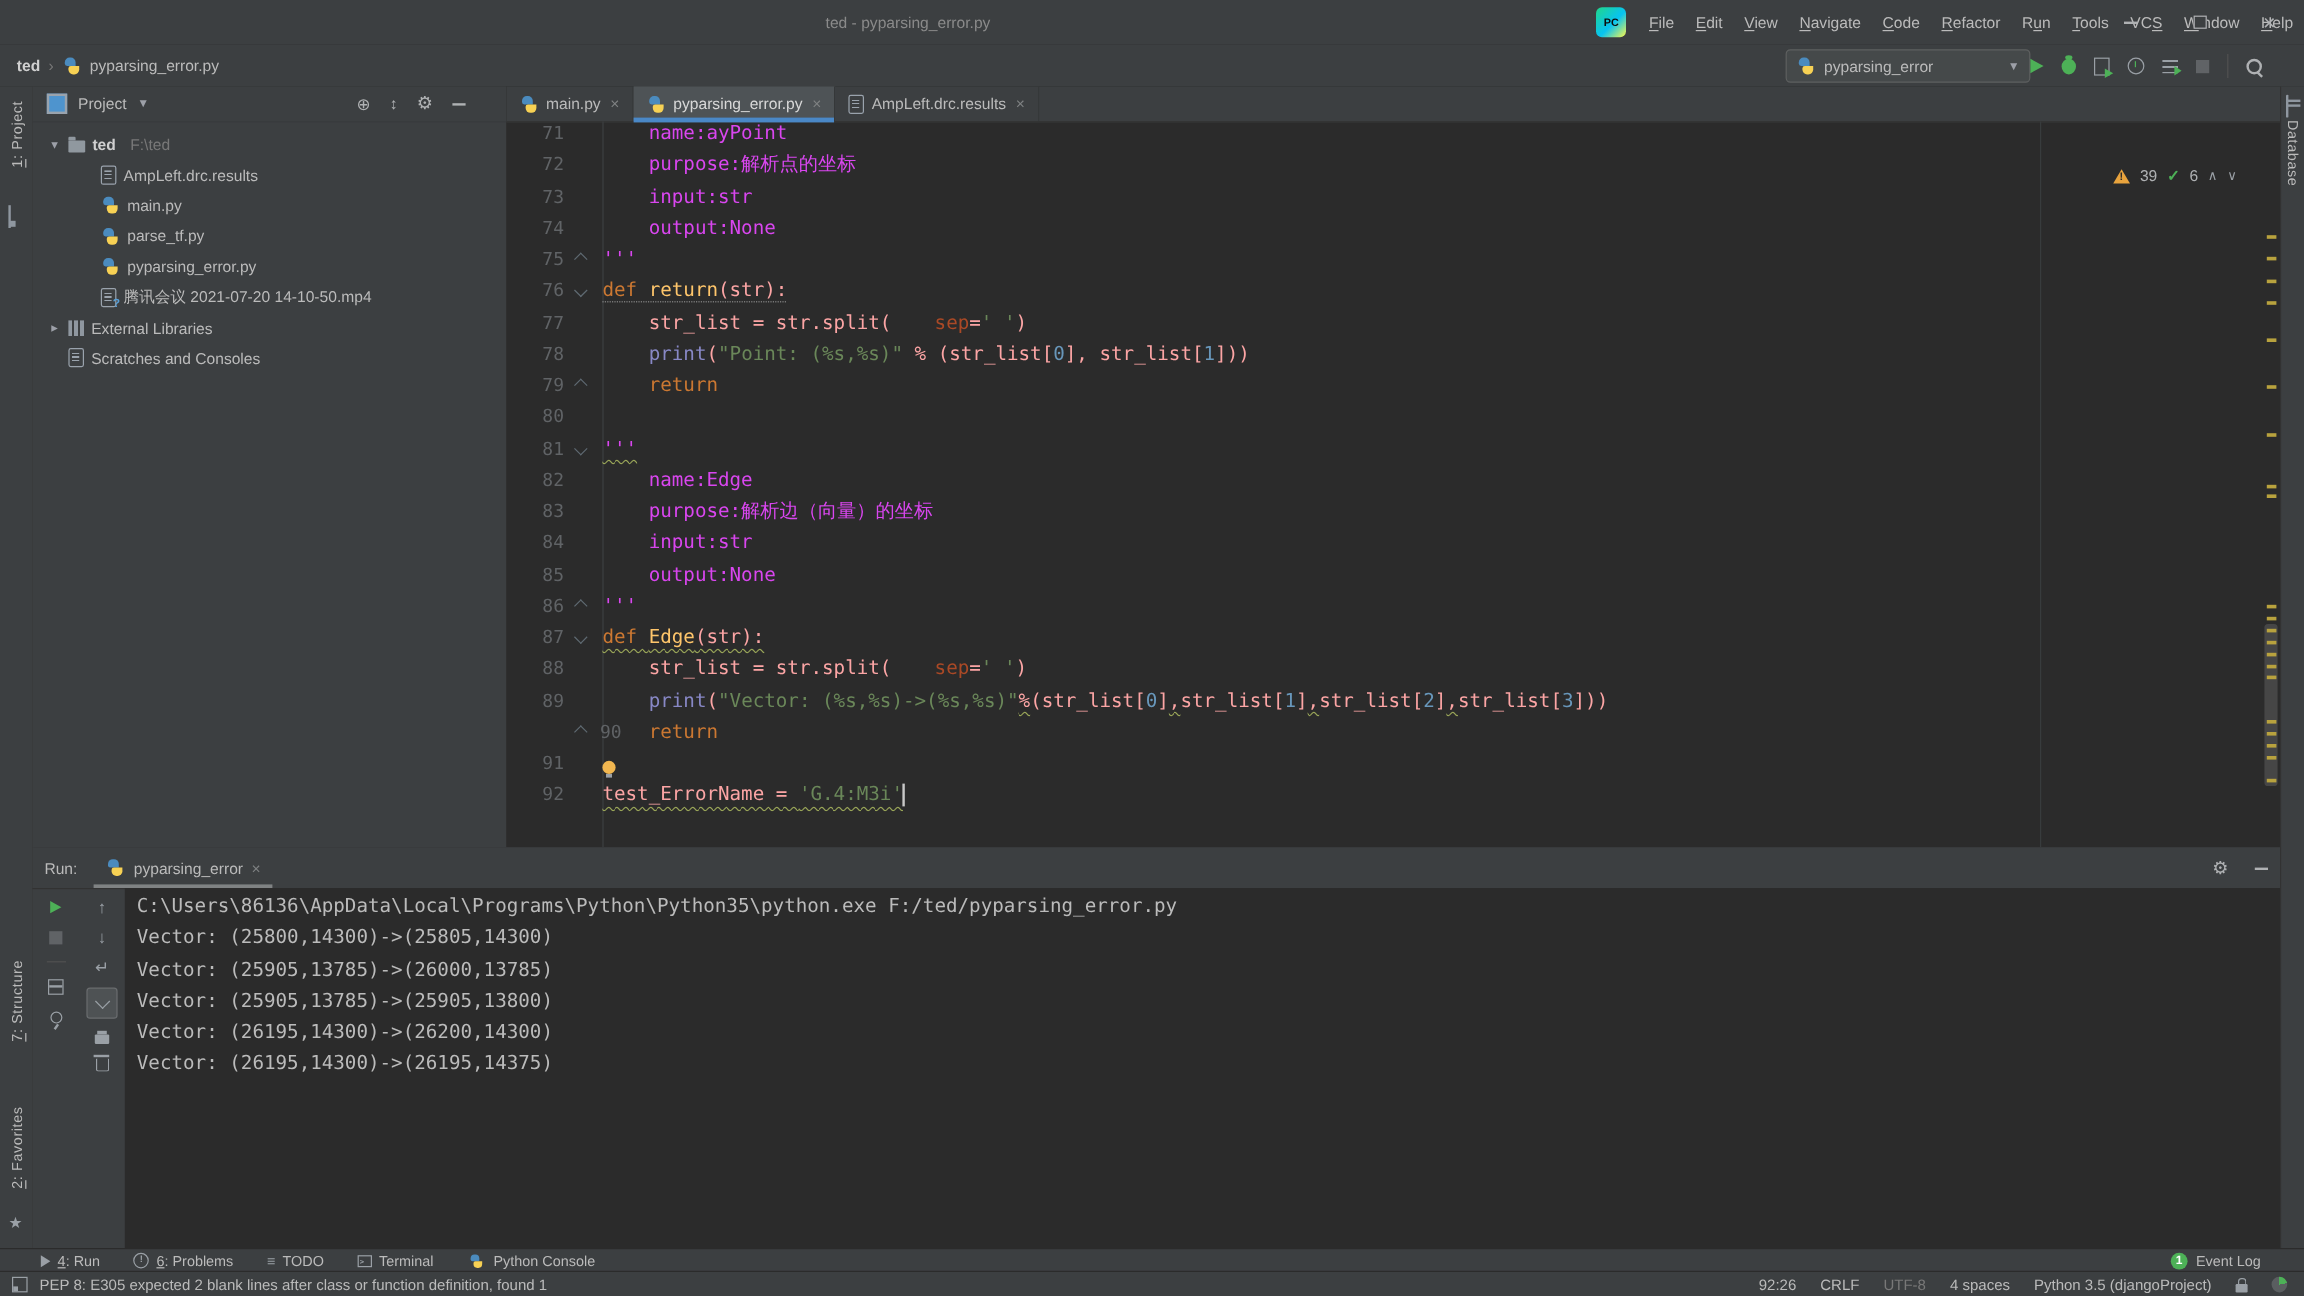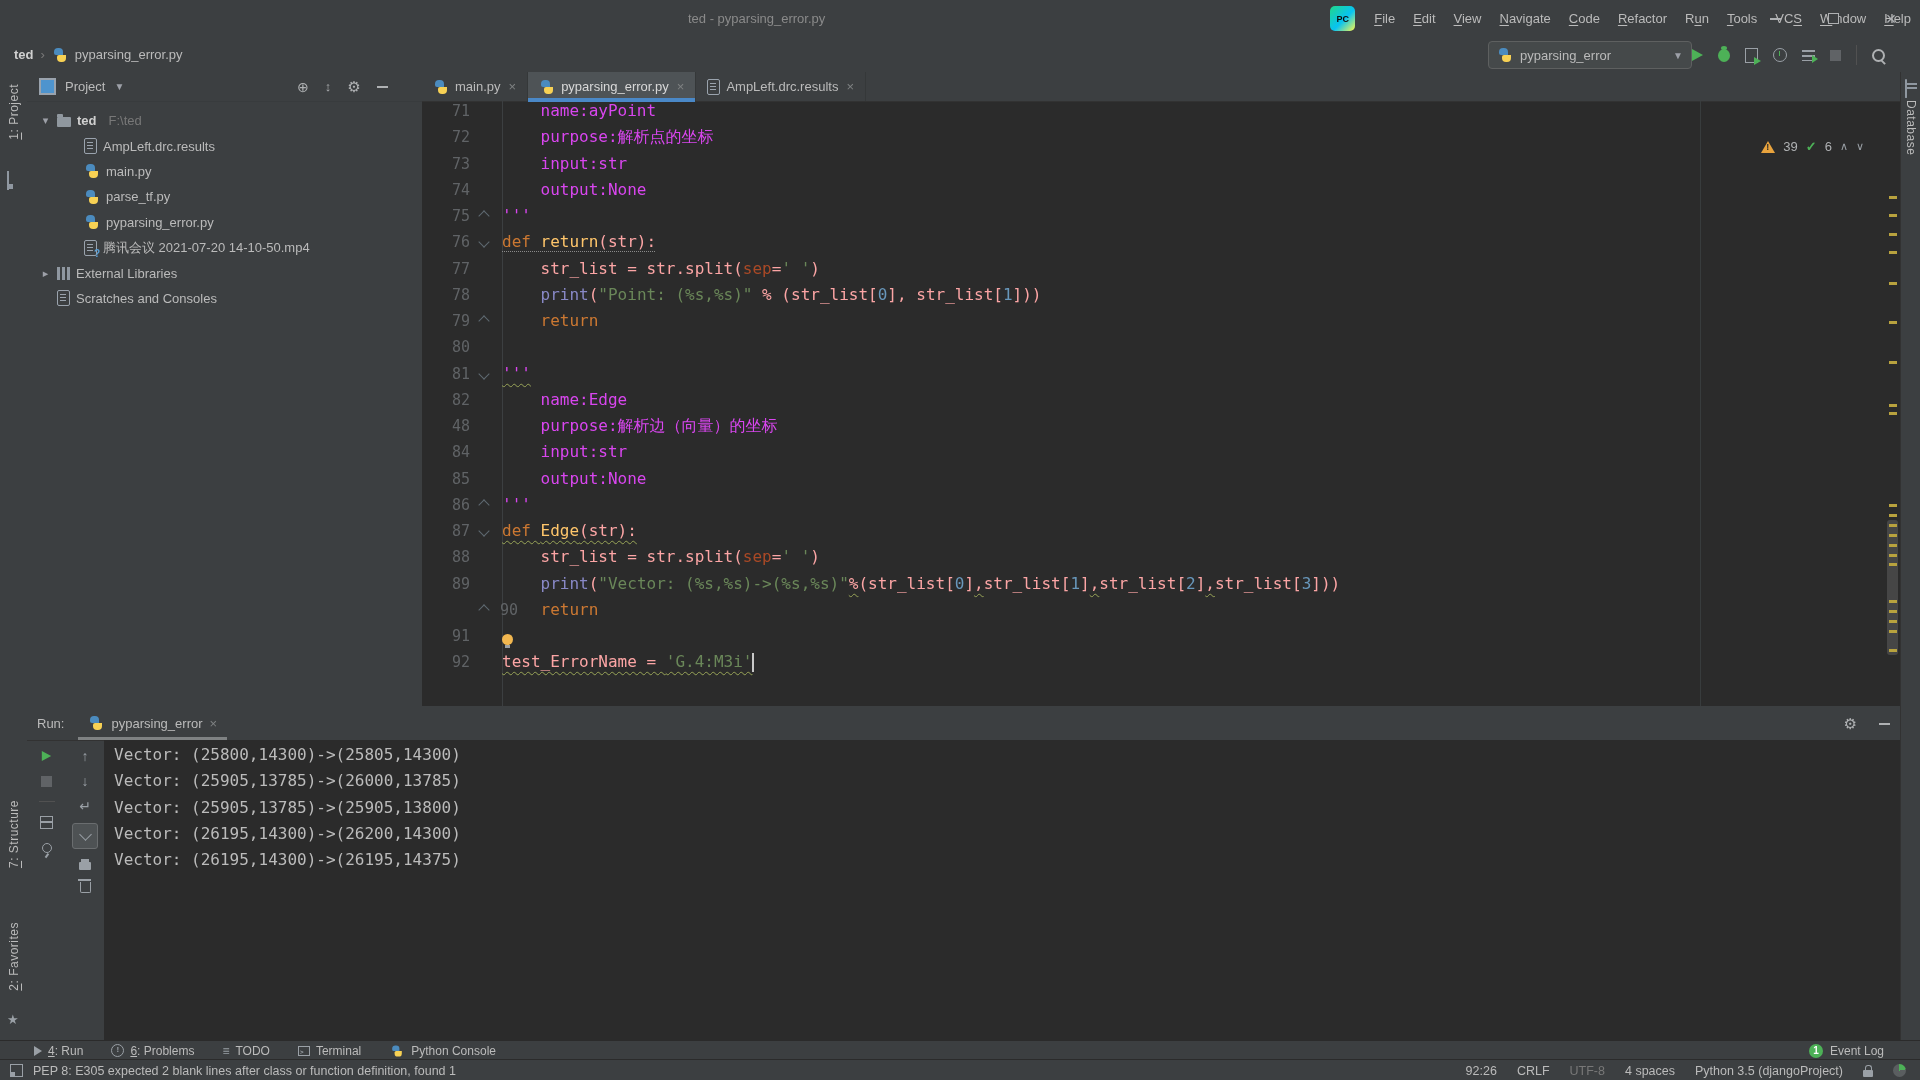--- a/index.html
+++ b/index.html
@@ -97,21 +97,21 @@
   .etab .x{color:#7f8283;font-size:13px;margin-left:2px;}
   #code-area{position:absolute;left:0;top:29px;width:1478px;height:605px;overflow:hidden;}
   #gutter-sep{position:absolute;left:80px;top:0;width:1px;height:605px;background:#3c3f41;}
   #margin-guide{position:absolute;left:1278px;top:0;width:1px;height:605px;background:#383c3d;}
   .lnum{position:absolute;left:0;width:48px;text-align:right;font:15px/26.25px "DejaVu Sans Mono",monospace;color:#606366;height:26.25px;}
   .fold{position:absolute;left:58px;width:7px;height:7px;border-right:1.6px solid #5f6a72;border-bottom:1.6px solid #5f6a72;}
   .fold.start{transform:rotate(45deg);}
   .fold.end{transform:rotate(-135deg);}
   .code-line{position:absolute;left:80px;right:20px;height:26.25px;font:16px/26.25px "DejaVu Sans Mono",monospace;white-space:pre;color:#a9b7c6;}
   .d{color:#fca5a5;} .k{color:#cc7832;} .f{color:#ffc66b;} .s{color:#6a8759;}
-  .g{color:#d946ef;} .b{color:#8888c6;} .p{color:#aa4926;} .n{color:#6897bb;}
+  .g{color:#d946ef;} .b{color:#8888c6;} .p{color:#aa4926;margin-left:36px;} .n{color:#6897bb;}
   .u{text-decoration:underline dotted #8a8a8a 1px;text-underline-offset:4px;}
   .wavy{text-decoration:underline wavy #98a457 1px;text-underline-offset:4px;}
   .u.wavy{text-decoration:underline wavy #98a457 1px;text-underline-offset:4px;}
   .bulb{display:inline-block;width:11px;height:11px;border-radius:50%;background:#f2b750;position:relative;top:4px;}
   .bulb::after{content:'';position:absolute;left:3px;top:11px;width:5px;height:3px;background:#9aa0a6;}
   #caret{position:absolute;width:1.5px;height:19px;background:#c8c8c8;}
   #inspections{position:absolute;right:36px;top:38px;display:flex;align-items:center;gap:8px;font-size:13px;color:#afb1b3;}
   .tri-warn{width:0;height:0;border-left:7px solid transparent;border-right:7px solid transparent;border-bottom:12px solid #e8a33d;position:relative;}
   .tri-warn::after{content:'!';position:absolute;left:-2px;top:1px;color:#2b2b2b;font:bold 9px "Liberation Sans",sans-serif;}
   .chk{color:#4db157;font-weight:bold;font-size:13px;}
@@ -318,21 +318,21 @@
           <div class="lnum" style="top: 128.25px;">76</div>
           <span class="fold start" style="top: 137.25px;"></span>
           <div class="lnum" style="top: 154.5px;">77</div>
           <div class="lnum" style="top: 180.75px;">78</div>
           <div class="lnum" style="top: 207px;">79</div>
           <span class="fold end" style="top: 216px;"></span>
           <div class="lnum" style="top: 233.25px;">80</div>
           <div class="lnum" style="top: 259.5px;">81</div>
           <span class="fold start" style="top: 268.5px;"></span>
           <div class="lnum" style="top: 285.75px;">82</div>
-          <div class="lnum" style="top: 312px;">48</div>
+          <div class="lnum" style="top: 312px;">83</div>
           <div class="lnum" style="top: 338.25px;">84</div>
           <div class="lnum" style="top: 364.5px;">85</div>
           <div class="lnum" style="top: 390.75px;">86</div>
           <span class="fold end" style="top: 399.75px;"></span>
           <div class="lnum" style="top: 417px;">87</div>
           <span class="fold start" style="top: 426px;"></span>
           <div class="lnum" style="top: 443.25px;">88</div>
           <div class="lnum" style="top: 469.5px;">89</div>
           <div class="lnum" style="top: 495.75px; padding-left: 48px;">90</div>
           <span class="fold end" style="top: 504.75px;"></span>
@@ -426,20 +426,21 @@
     <span class="tcol-ic">↓</span>
     <span class="tcol-ic">↵</span>
     <span class="selbox">
         <span class="i-scrollend"></span>
       </span>
     <span class="i-print"></span>
     <span class="i-trash"></span>
   </div>
   <div id="console" class="abs">
     <div id="console-lines">
+        <div class="console-line">C:\Users\86136\AppData\Local\Programs\Python\Python35\python.exe F:/ted/pyparsing_error.py</div>
         <div class="console-line">Vector: (25800,14300)-&gt;(25805,14300)</div>
         <div class="console-line">Vector: (25905,13785)-&gt;(26000,13785)</div>
         <div class="console-line">Vector: (25905,13785)-&gt;(25905,13800)</div>
         <div class="console-line">Vector: (26195,14300)-&gt;(26200,14300)</div>
         <div class="console-line">Vector: (26195,14300)-&gt;(26195,14375)</div>
         <div class="console-line">&nbsp;</div>
       </div>
   </div>
 
   <div id="bottom-bar" class="abs">

